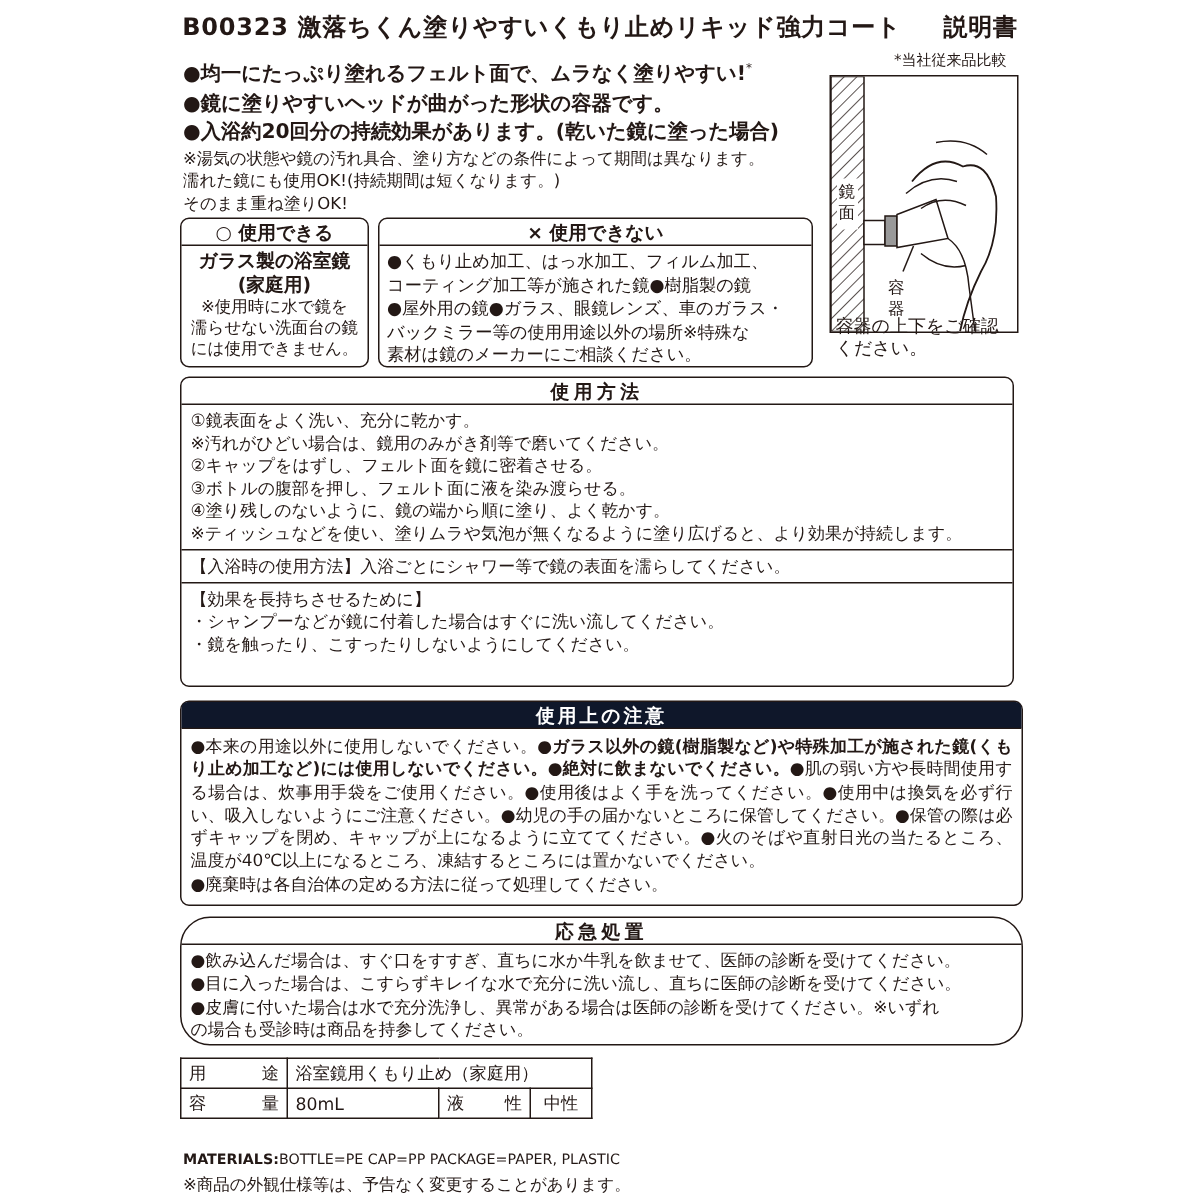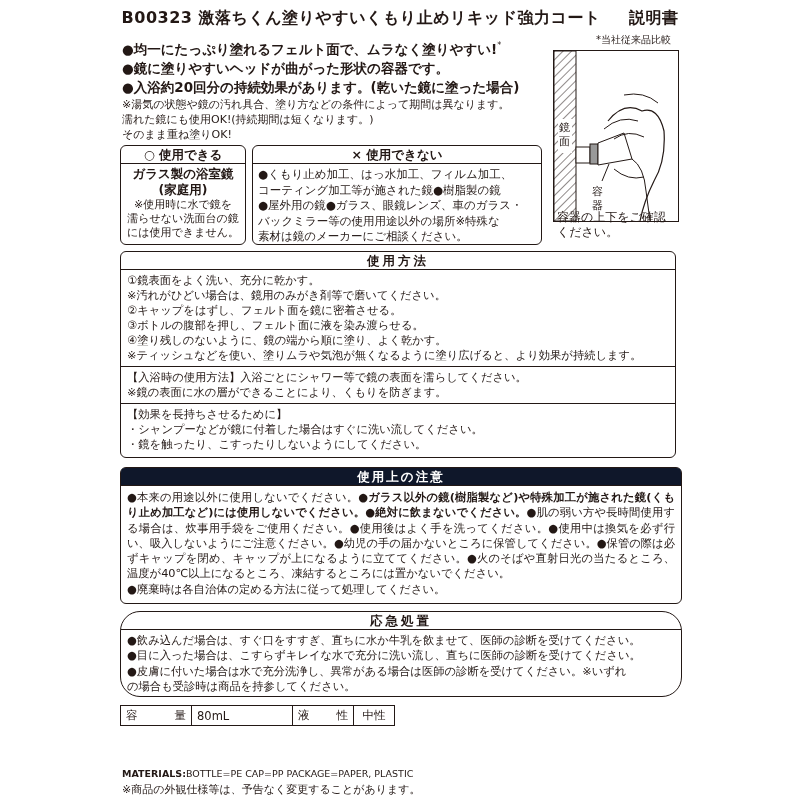--- a/index.html
+++ b/index.html
@@ -118,21 +118,20 @@
   <div class="sec">
     <div>①鏡表面をよく洗い、充分に乾かす。</div>
     <div>※汚れがひどい場合は、鏡用のみがき剤等で磨いてください。</div>
     <div>②キャップをはずし、フェルト面を鏡に密着させる。</div>
     <div>③ボトルの腹部を押し、フェルト面に液を染み渡らせる。</div>
     <div>④塗り残しのないように、鏡の端から順に塗り、よく乾かす。</div>
     <div>※ティッシュなどを使い、塗りムラや気泡が無くなるように塗り広げると、より効果が持続します。</div>
   </div>
   <div class="sec">
     <div>【入浴時の使用方法】入浴ごとにシャワー等で鏡の表面を濡らしてください。</div>
-    <div>※鏡の表面に水の層ができることにより、くもりを防ぎます。</div>
   </div>
   <div class="sec">
     <div>【効果を長持ちさせるために】</div>
     <div>・シャンプーなどが鏡に付着した場合はすぐに洗い流してください。</div>
     <div>・鏡を触ったり、こすったりしないようにしてください。</div>
   </div>
 </div>
 
 <div class="abs box caution">
   <div class="box-head dark">使用上の注意</div>
@@ -147,20 +146,24 @@
   <div class="body">
     <div>●飲み込んだ場合は、すぐ口をすすぎ、直ちに水か牛乳を飲ませて、医師の診断を受けてください。</div>
     <div>●目に入った場合は、こすらずキレイな水で充分に洗い流し、直ちに医師の診断を受けてください。</div>
     <div>●皮膚に付いた場合は水で充分洗浄し、異常がある場合は医師の診断を受けてください。※いずれ</div>
     <div>の場合も受診時は商品を持参してください。</div>
   </div>
 </div>
 
 <table class="spec">
   <tbody>
+      <tr>
+    <td class="lab">用途</td>
+    <td colspan="3">浴室鏡用くもり止め（家庭用）</td>
+  </tr>
   <tr>
     <td class="lab">容量</td>
     <td style="width:90px">80mL</td>
     <td class="lab" style="width:50px">液性</td>
     <td style="text-align:center;width:30px">中性</td>
   </tr>
 </tbody>
   </table>
 
 <div class="abs materials">

